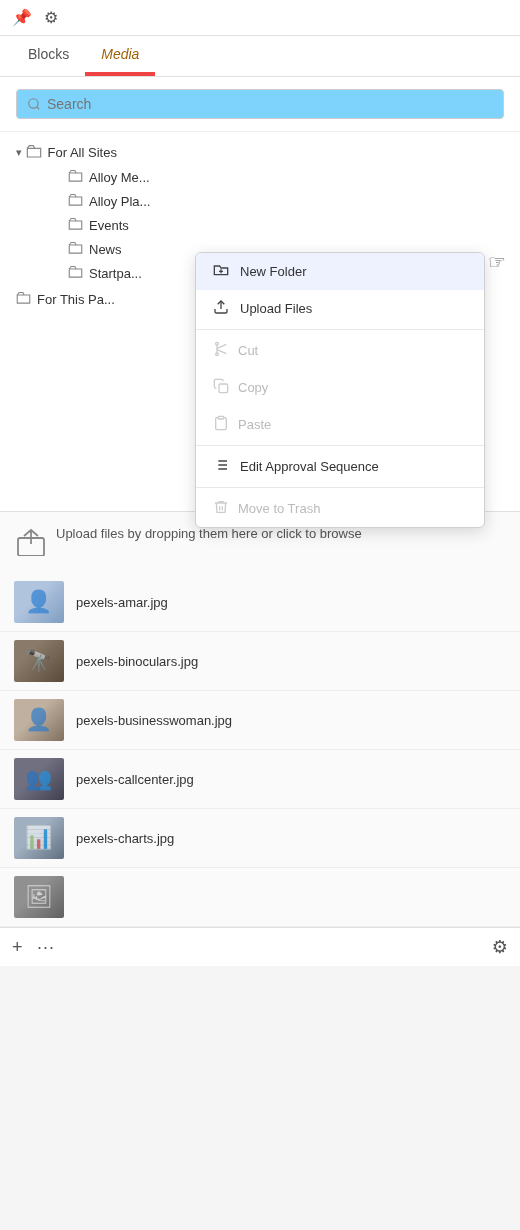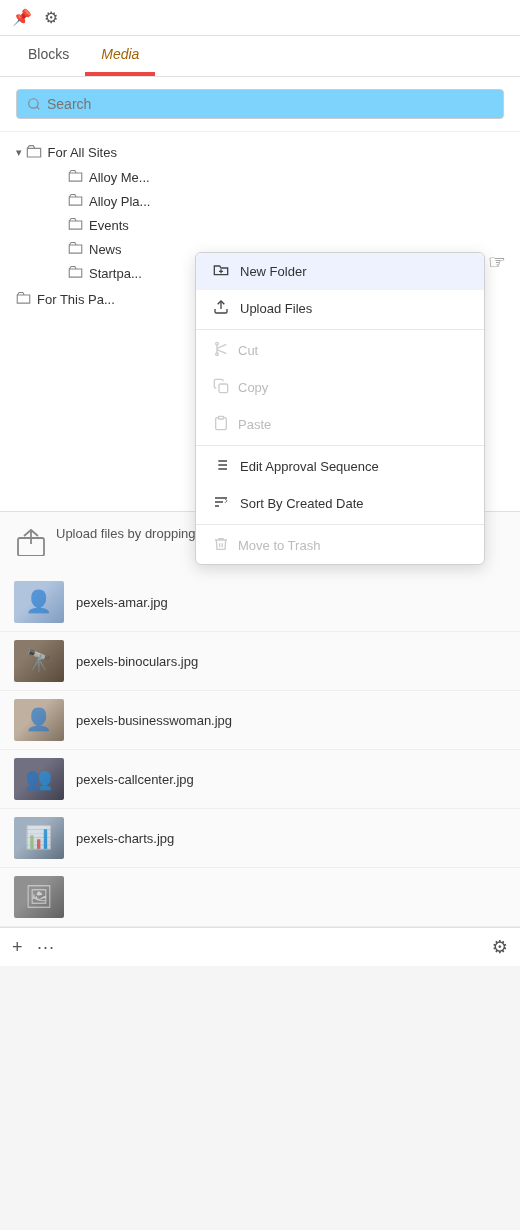--- a/index.html
+++ b/index.html
@@ -433,31 +433,20 @@
             <line x1="8" y1="12" x2="21" y2="12"></line>
             <line x1="8" y1="18" x2="21" y2="18"></line>
             <line x1="3" y1="6" x2="3.01" y2="6"></line>
             <line x1="3" y1="12" x2="3.01" y2="12"></line>
             <line x1="3" y1="18" x2="3.01" y2="18"></line>
           </svg>
         </span>
         <span>Edit Approval Sequence</span>
       </div>
 
-      <div class="menu-item">
-        <span class="menu-icon">
-          <svg width="16" height="16" viewBox="0 0 24 24" fill="none" stroke="#444" stroke-width="2">
-            <line x1="3" y1="6" x2="21" y2="6"></line>
-            <line x1="3" y1="12" x2="15" y2="12"></line>
-            <line x1="3" y1="18" x2="9" y2="18"></line>
-            <polyline points="16 14 21 19 16 24" transform="scale(0.6) translate(14,-2)"></polyline>
-          </svg>
-        </span>
-        <span>Sort By Created Date</span>
-      </div>
 
       <div class="menu-divider"></div>
 
       <div class="menu-item disabled">
         <span class="menu-icon">
           <svg width="16" height="16" viewBox="0 0 24 24" fill="none" stroke="#ccc" stroke-width="2">
             <polyline points="3 6 5 6 21 6"></polyline>
             <path d="M19 6l-1 14H6L5 6"></path>
             <path d="M10 11v6M14 11v6"></path>
             <path d="M9 6V4h6v2"></path>

